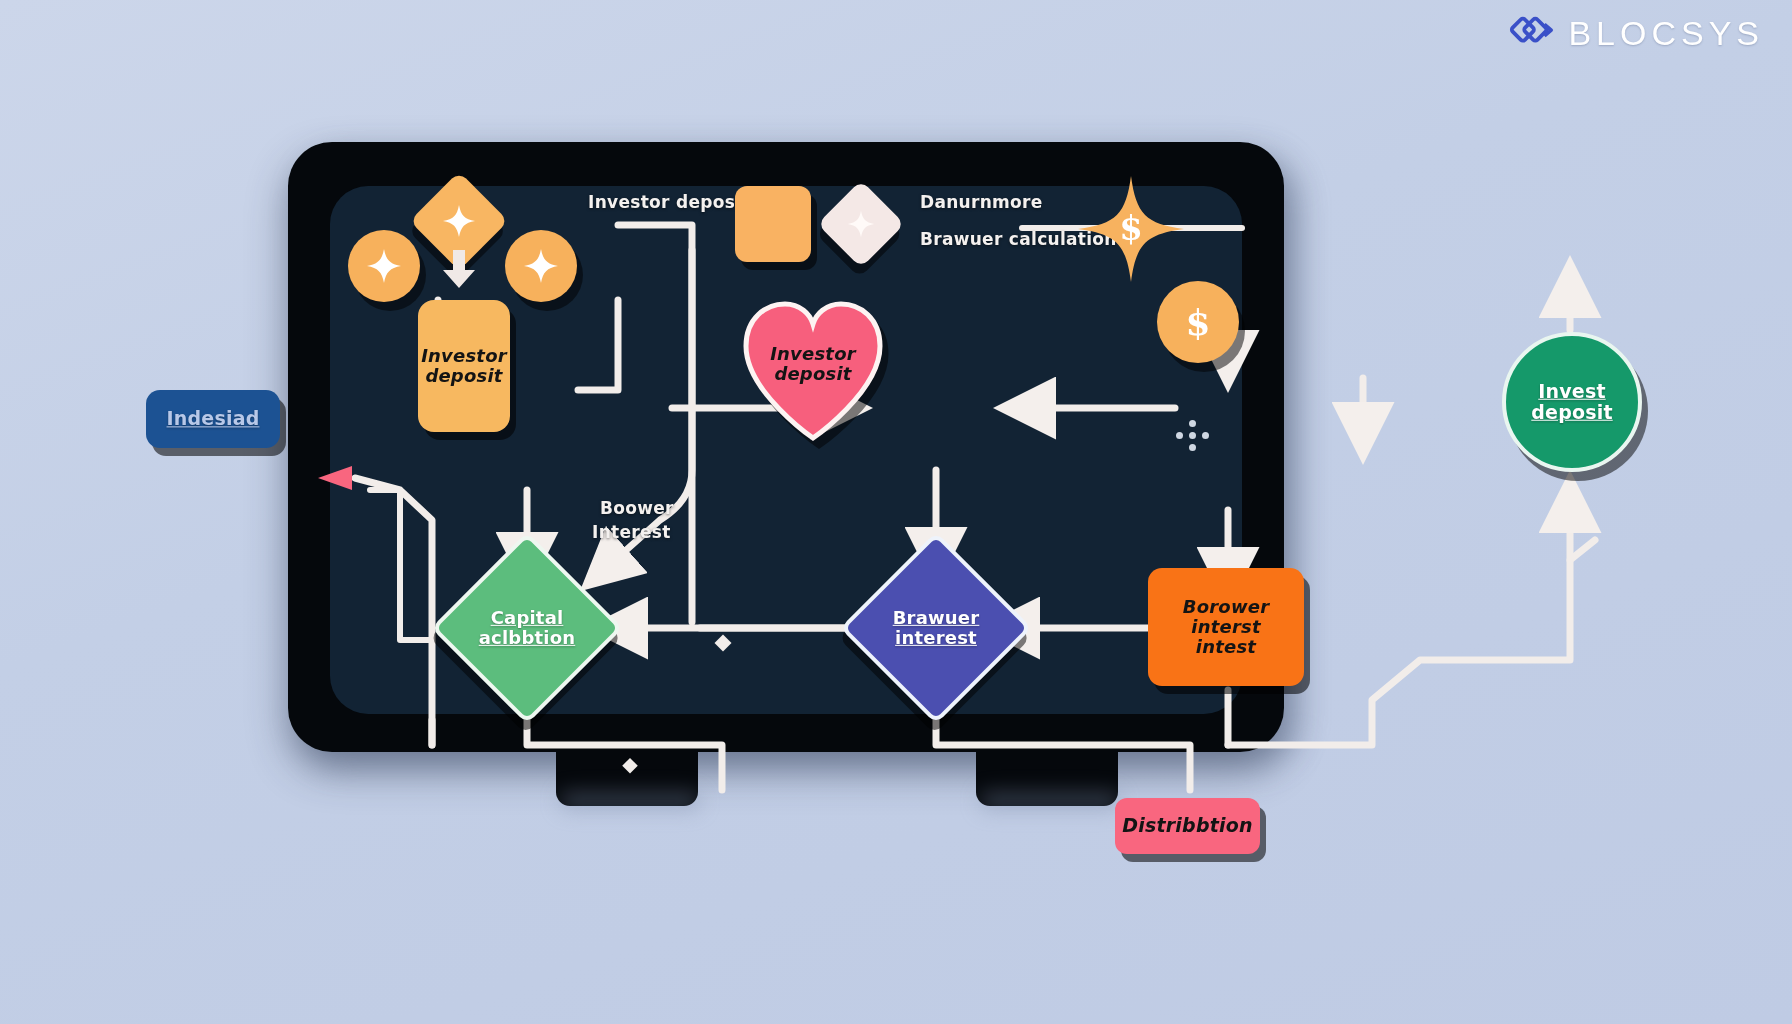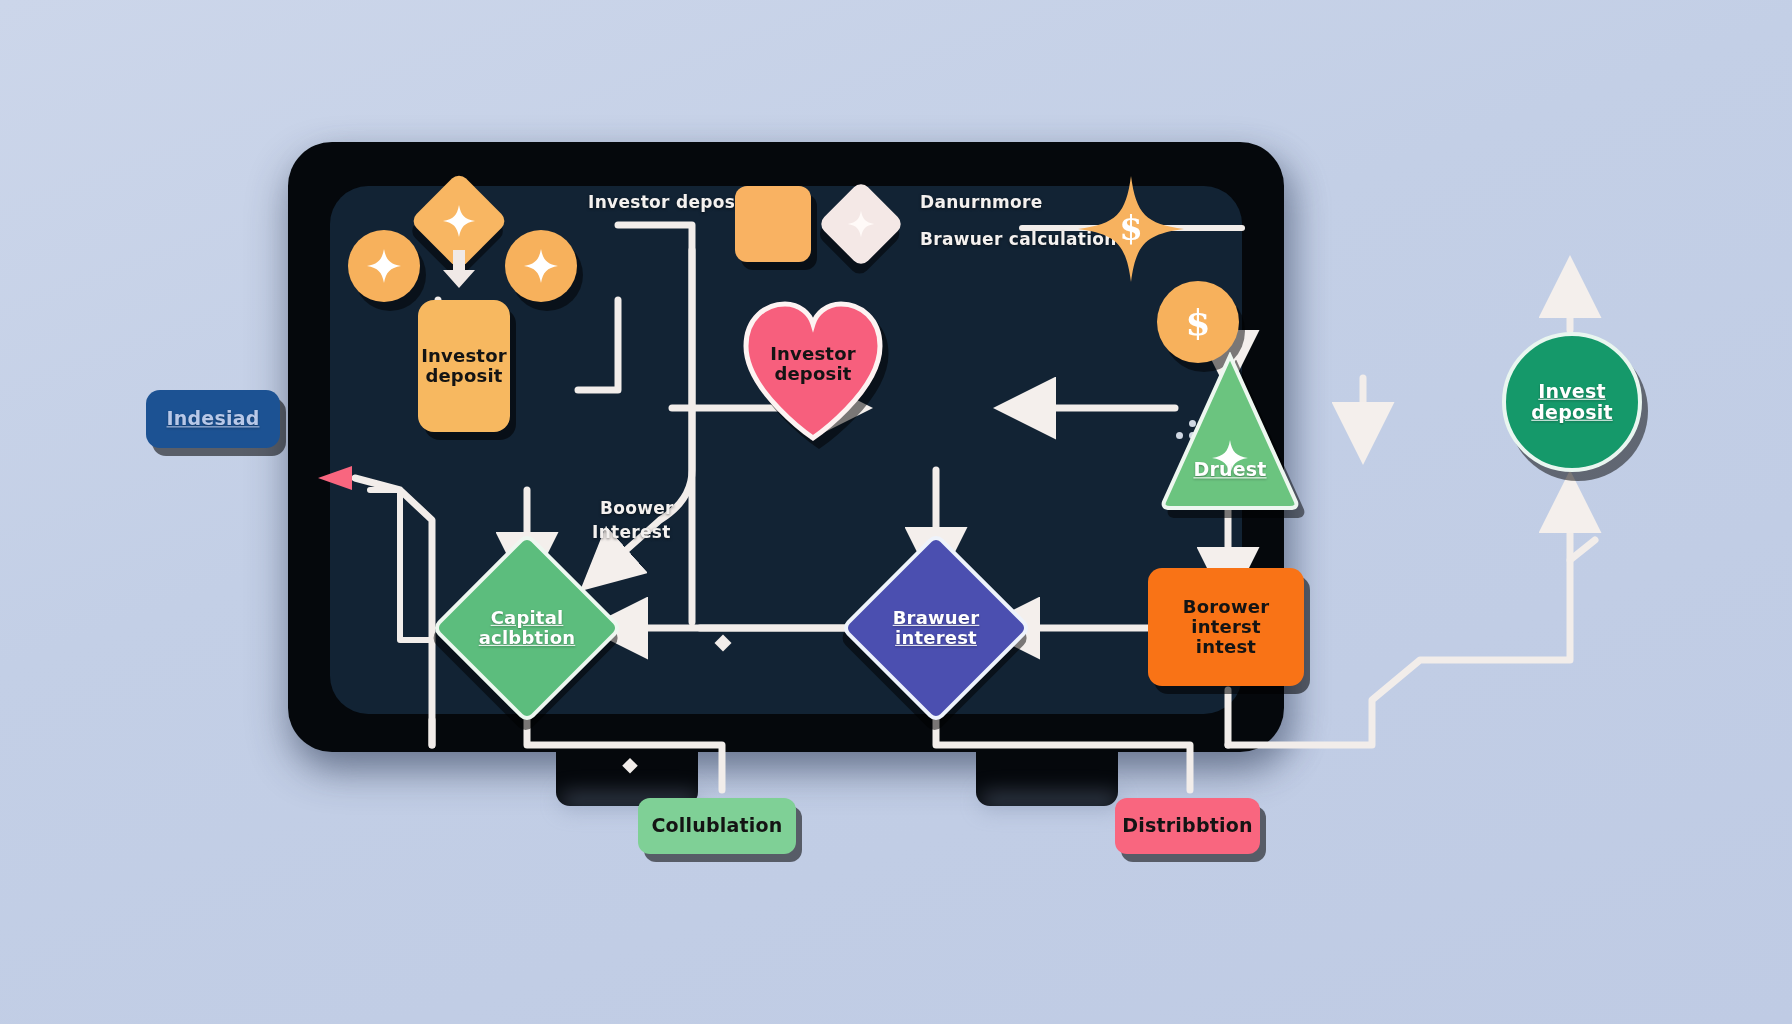--- a/index.html
+++ b/index.html
@@ -39,21 +39,21 @@
   .foot-a{left:556px;top:742px;width:142px;height:64px;border-radius:0 0 14px 14px;}
   .foot-b{left:976px;top:742px;width:142px;height:64px;border-radius:0 0 14px 14px;}
   .foot-shadow{background:rgba(120,135,165,.4);filter:blur(10px);}
 
   
   .lbl{
     position:absolute;left:50%;top:50%;transform:translate(-50%,-50%);
     text-align:center;line-height:1.12;white-space:pre-line;
     font-weight:700;letter-spacing:.2px;pointer-events:none;
   }
-  .lbl-dark{color:#141414;}
+  .lbl-dark{color:#141414;font-style:italic;}
   .lbl-light{color:#ffffff;text-shadow:0 1px 2px rgba(0,0,0,.35);text-decoration:underline;}
 
   
   .rect{border-radius:14px;box-shadow:6px 8px 0 rgba(0,0,0,.55);}
   .circle{border-radius:50%;box-shadow:6px 9px 0 rgba(0,0,0,.5);}
   .diamond{transform:rotate(45deg);border-radius:10px;box-shadow:6px 8px 0 rgba(0,0,0,.5);}
   .diamond .lbl{transform:translate(-50%,-50%) rotate(-45deg);}
 
   
   .sparkle{position:absolute;left:50%;top:50%;transform:translate(-50%,-50%);}
@@ -68,20 +68,30 @@
   
   .dollar{color:#ffffff;font-weight:700;font-family:"DejaVu Serif",serif;}
   
   .dot{position:absolute;width:7px;height:7px;border-radius:50%;background:#cfd7e2;}
 </style>
 </head>
 <body>
 
 <div class="stage">
 
+  <div class="brand">
+    <svg class="brand-mark" viewBox="0 0 48 48">
+      <g fill="none" stroke="#3a50c8" stroke-width="4" stroke-linejoin="round">
+        <rect x="6.5" y="11.5" width="18" height="18" rx="3" transform="rotate(45 15.5 20.5)"></rect>
+        <rect x="19.5" y="11.5" width="18" height="18" rx="3" transform="rotate(45 28.5 20.5)"></rect>
+        <path d="M38 15 L45 21 L38 27" stroke-width="4"></path>
+      </g>
+    </svg>
+    <div class="brand-name">BLOCSYS</div>
+  </div>
 
   <div class="abs board-shadow"></div>
   <div class="abs board-outer"></div>
 
   <div class="abs foot foot-a"></div>
   <div class="abs foot foot-b"></div>
   <div class="abs foot-shadow" style="left:560px;top:792px;width:140px;height:18px;border-radius:8px;"></div>
   <div class="abs foot-shadow" style="left:980px;top:792px;width:140px;height:18px;border-radius:8px;"></div>
 
   <div class="abs board-inner"></div>
@@ -225,27 +235,20 @@
   </div>
 
   <div class="abs" style="left:740px;top:296px;width:146px;height:148px;">
     <svg width="146" height="148" viewBox="0 0 146 148" style="position:absolute;left:0;top:0;filter:drop-shadow(6px 8px 0 rgba(0,0,0,.5));">
       <path d="M73 142 C 73 142 6 96 6 50 C 6 22 26 8 45 8 C 60 8 70 18 73 28 C 76 18 86 8 101 8 C 120 8 140 22 140 50 C 140 96 73 142 73 142 Z" fill="#f75f7d" stroke="#fdf3f2" stroke-width="5"></path>
     </svg>
     <div class="lbl lbl-dark" style="font-size:18px;top:46%;">Investor
 deposit</div>
   </div>
 
-  <div class="abs" style="left:1160px;top:352px;width:140px;height:160px;">
-    <svg width="140" height="160" viewBox="0 0 140 160" style="position:absolute;left:0;top:0;filter:drop-shadow(6px 8px 0 rgba(0,0,0,.5));">
-      <path d="M70 4 L136 150 Q138 156 130 156 L10 156 Q2 156 4 150 Z" fill="#6bc47f" stroke="#eef7f0" stroke-width="4"></path>
-      <path d="M70 88 C72 100 76 104 88 106 C76 108 72 112 70 124 C68 112 64 108 52 106 C64 104 68 100 70 88 Z" fill="#fff"></path>
-    </svg>
-    <div class="lbl lbl-light" style="font-size:19px;top:74%;">Druest</div>
-  </div>
 
   <div class="abs diamond" style="left:459px;top:560px;width:136px;height:136px;background:#5cbd7d;border:4px solid #eef7f0;box-sizing:border-box;">
     <div class="lbl lbl-light" style="font-size:18px;width:128px;">Capital
 aclbbtion</div>
   </div>
 
   <div class="abs diamond" style="left:868px;top:560px;width:136px;height:136px;background:#4b4fb0;border:4px solid #eef3fb;box-sizing:border-box;">
     <div class="lbl lbl-light" style="font-size:18px;width:128px;">Brawuer
 interest</div>
   </div>
@@ -254,21 +257,18 @@
     <div class="lbl lbl-dark" style="font-size:18px;">Borower
 interst
 intest</div>
   </div>
 
   <div class="abs circle" style="left:1502px;top:332px;width:140px;height:140px;background:#15996a;border:4px solid #e9f6f0;box-sizing:border-box;">
     <div class="lbl lbl-light" style="font-size:19px;">Invest
 deposit</div>
   </div>
 
-  <div class="abs rect" style="left:638px;top:798px;width:158px;height:56px;background:#7fd096;border-radius:12px;">
-    <div class="lbl lbl-dark" style="font-size:19px;">Collublation</div>
-  </div>
 
   <div class="abs rect" style="left:1115px;top:798px;width:145px;height:56px;background:#f9667f;border-radius:12px;">
     <div class="lbl lbl-dark" style="font-size:19px;">Distribbtion</div>
   </div>
 
 </div>
 
 </body></html>

